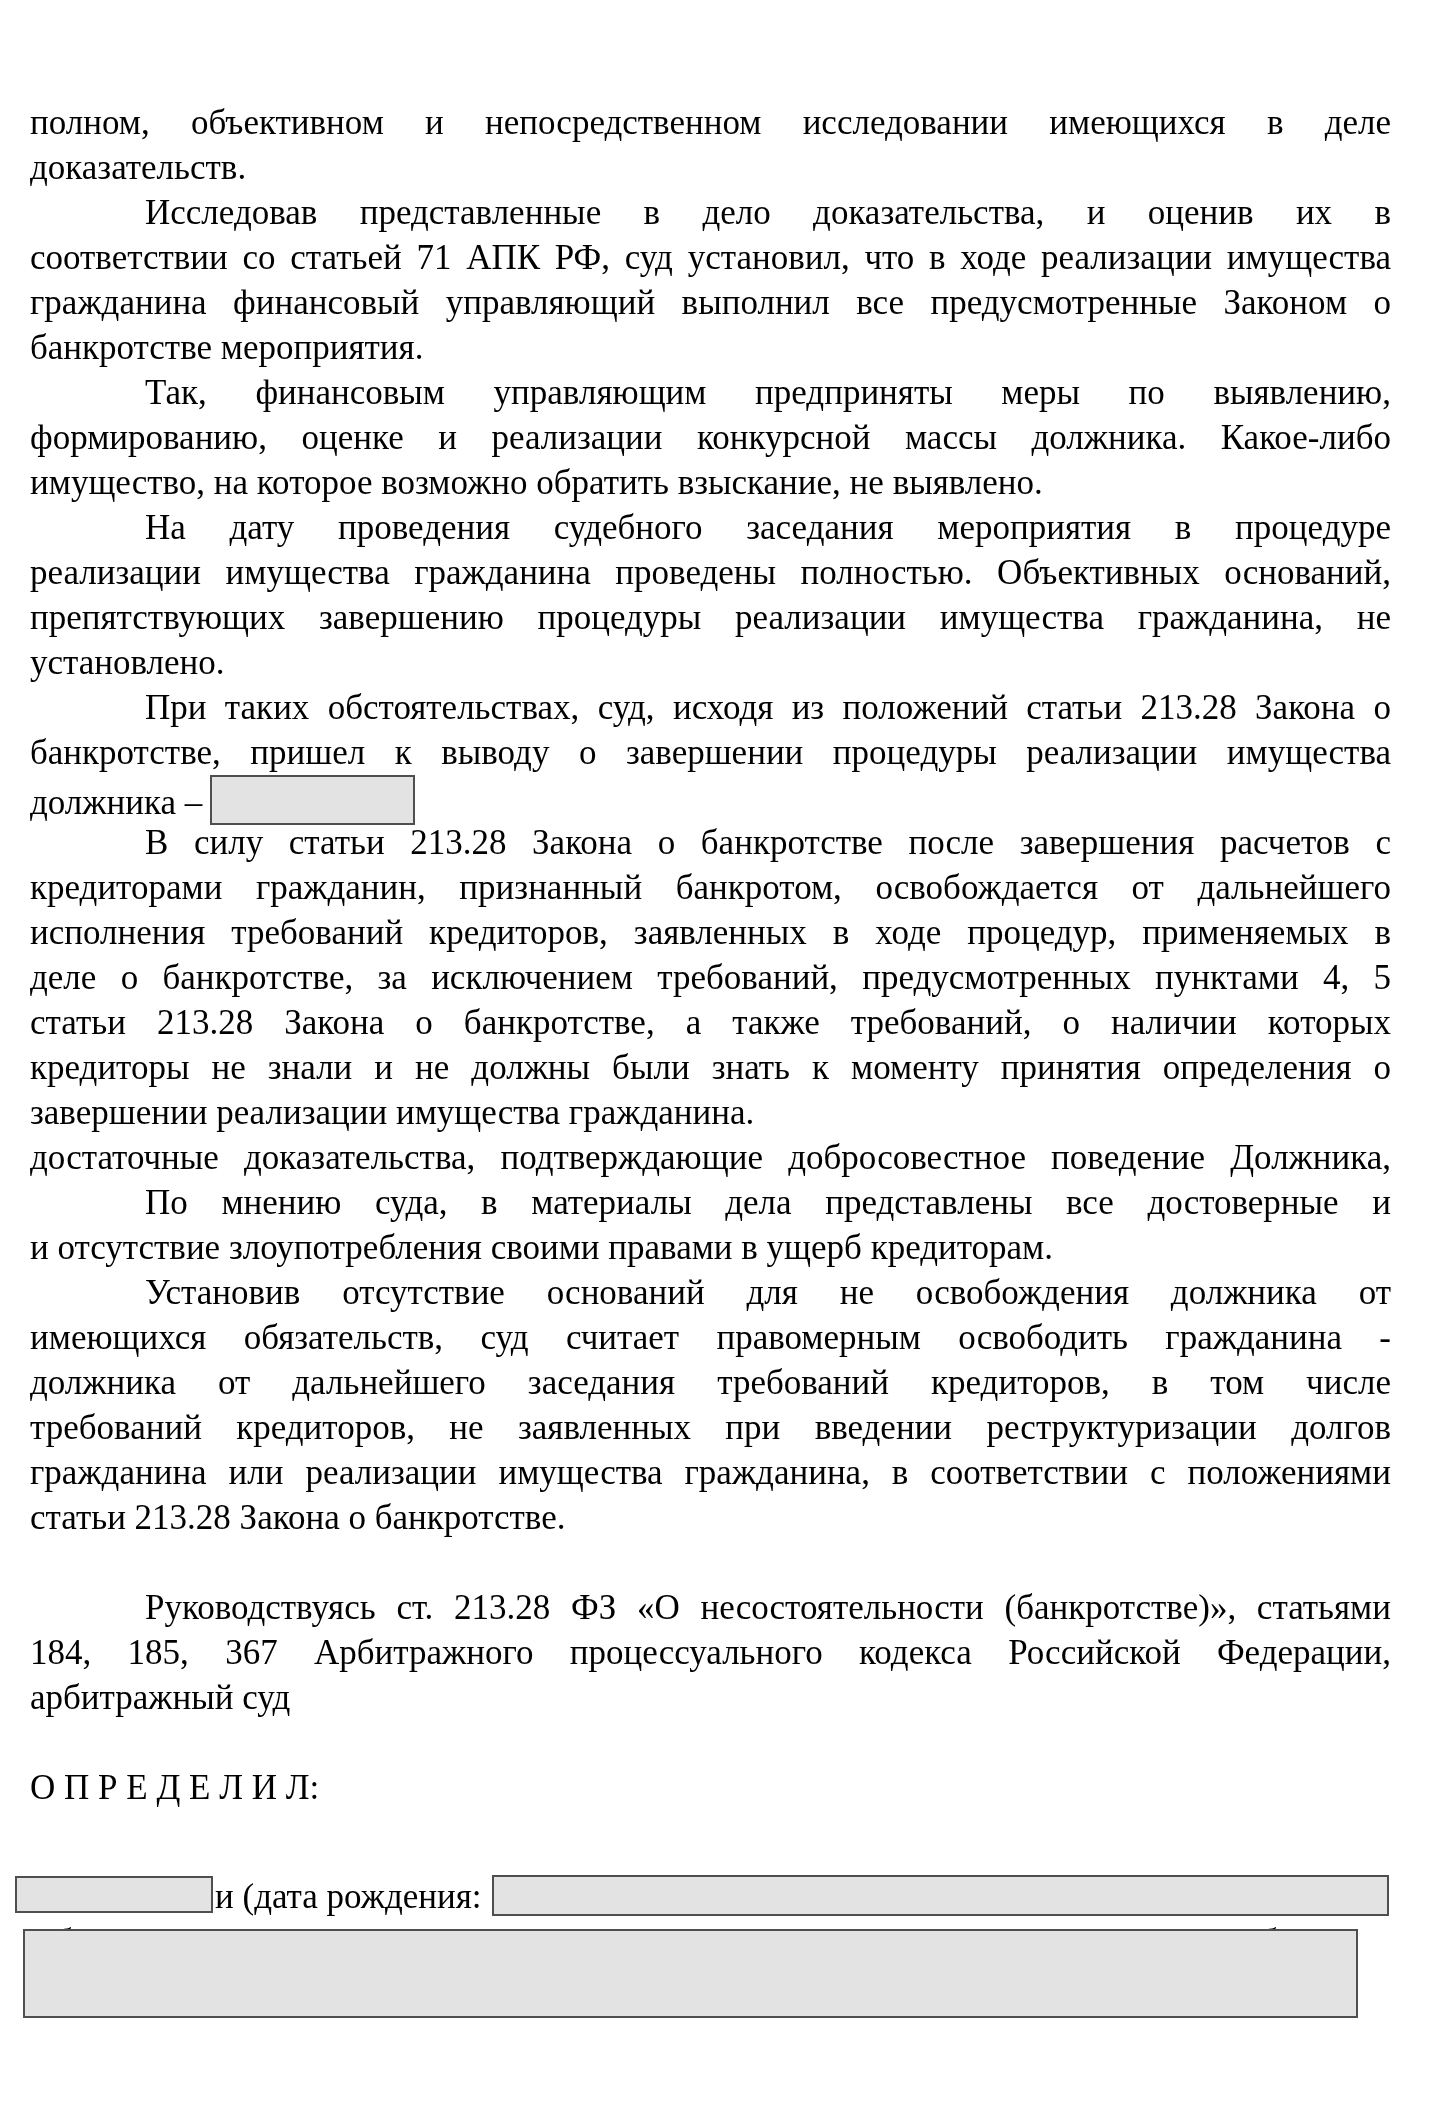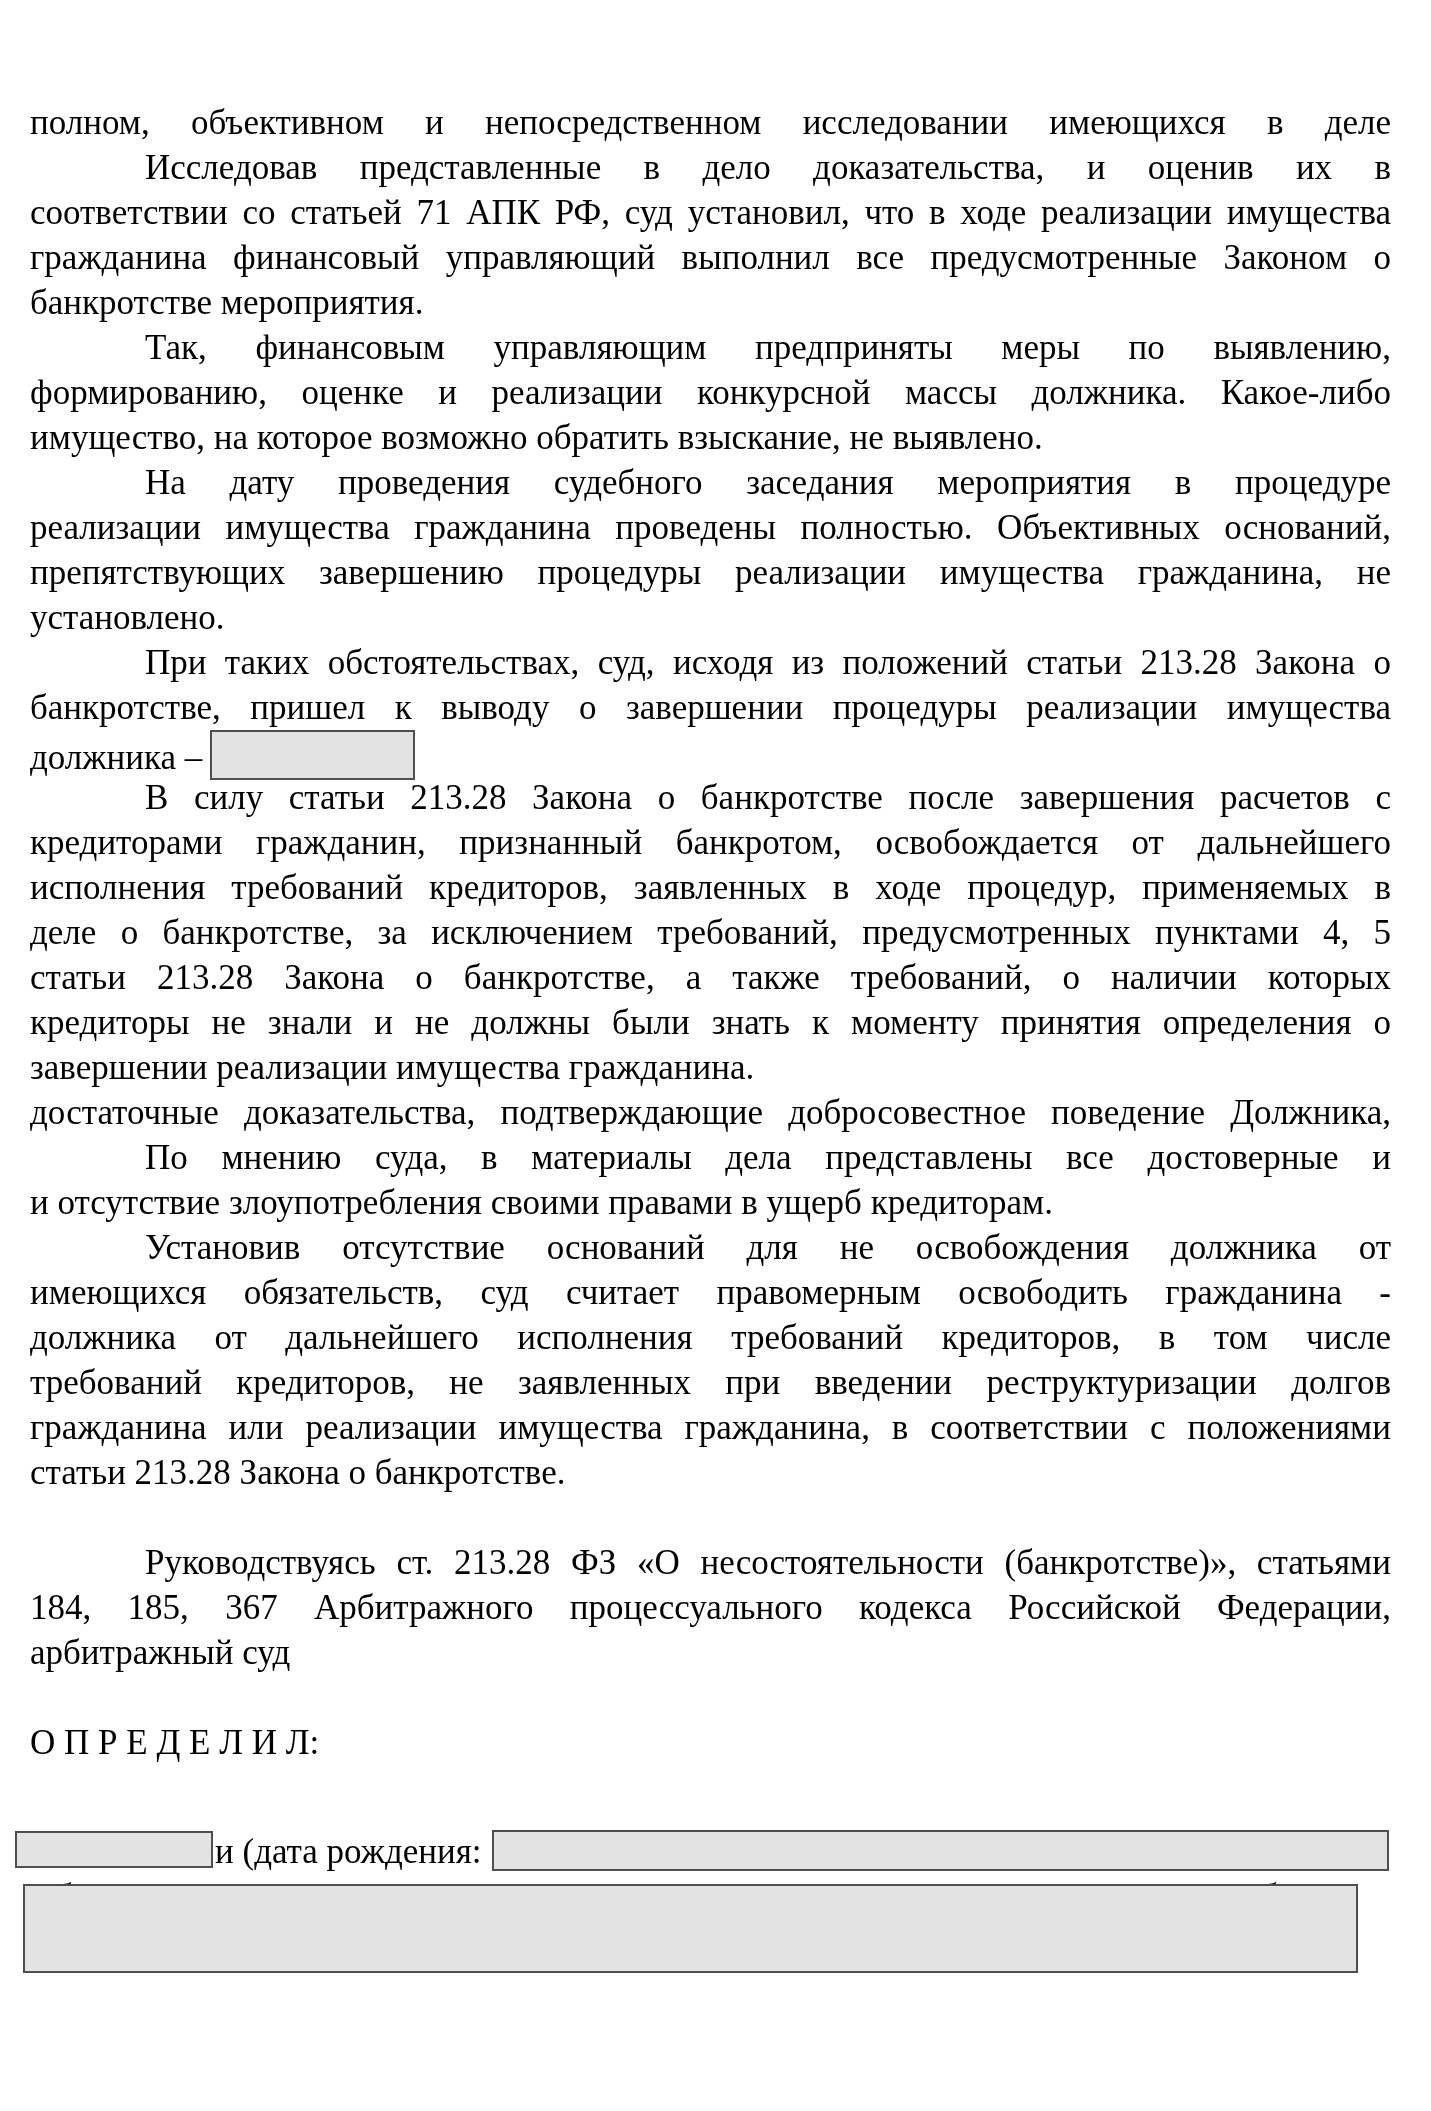--- a/index.html
+++ b/index.html
@@ -46,20 +46,21 @@
   .fr0 { left: 25px; } .fr1 { left: 90px; } .fr2 { left: 755px; } .fr3 { left: 1230px; }
   .r5 { position: absolute; left: -7px; top: 10px; width: 1335px; height: 89px; z-index: 1; }
 </style>
 </head>
 <body>
 
 <div class="page">
 
   <div>
     <div class="line j">полном, объективном и непосредственном исследовании имеющихся в деле</div>
+    <div class="line">доказательств.</div>
   </div>
 
   <div>
     <div class="line j indent">Исследовав представленные в дело доказательства, и оценив их в</div>
     <div class="line j">соответствии со статьей 71 АПК РФ, суд установил, что в ходе реализации имущества</div>
     <div class="line j">гражданина финансовый управляющий выполнил все предусмотренные Законом о</div>
     <div class="line">банкротстве мероприятия.</div>
   </div>
 
   <div>
@@ -95,21 +96,21 @@
 
   <div>
     <div class="line j">достаточные доказательства, подтверждающие добросовестное поведение Должника,</div>
     <div class="line j indent">По мнению суда, в материалы дела представлены все достоверные и</div>
     <div class="line">и отсутствие злоупотребления своими правами в ущерб кредиторам.</div>
   </div>
 
   <div>
     <div class="line j indent">Установив отсутствие оснований для не освобождения должника от</div>
     <div class="line j">имеющихся обязательств, суд считает правомерным освободить гражданина -</div>
-    <div class="line j">должника от дальнейшего исполнения требований кредиторов, в том числе</div>
+    <div class="line j">должника от дальнейшего заседания требований кредиторов, в том числе</div>
     <div class="line j">требований кредиторов, не заявленных при введении реструктуризации долгов</div>
     <div class="line j">гражданина или реализации имущества гражданина, в соответствии с положениями</div>
     <div class="line">статьи 213.28 Закона о банкротстве.</div>
   </div>
 
   <div class="gap"></div>
 
   <div>
     <div class="line j indent">Руководствуясь ст. 213.28 ФЗ «О несостоятельности (банкротстве)», статьями</div>
     <div class="line j">184, 185, 367 Арбитражного процессуального кодекса Российской Федерации,</div>

